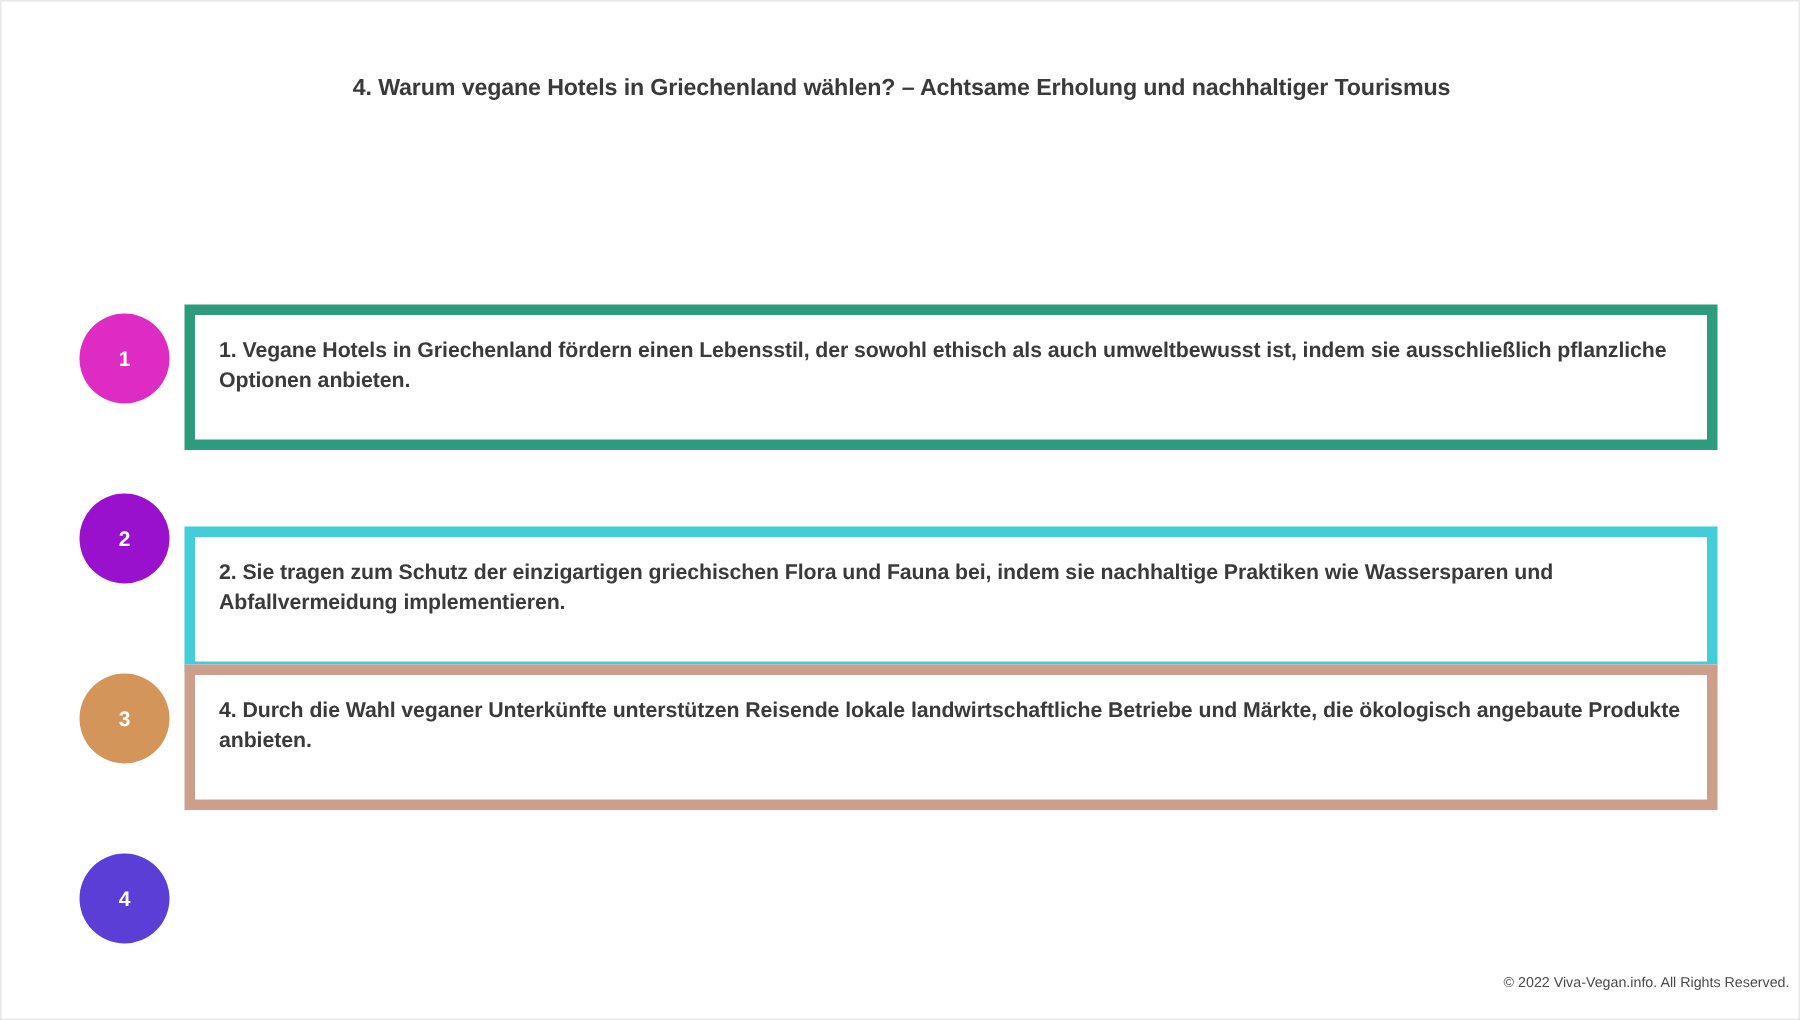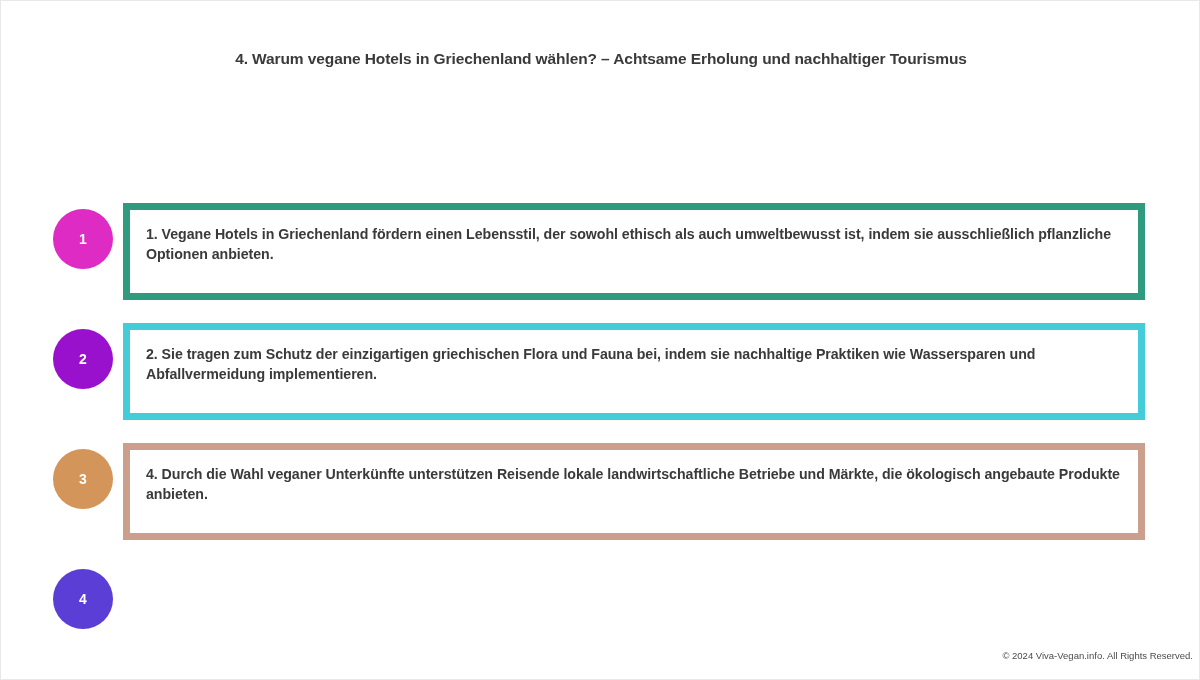--- a/index.html
+++ b/index.html
@@ -109,21 +109,21 @@
       </div>
       <div class="box" style="border-color: rgb(46, 155, 126);">
         <div class="box-text">1. Vegane Hotels in Griechenland fördern einen Lebensstil, der sowohl ethisch als auch umweltbewusst ist, indem sie ausschließlich pflanzliche Optionen anbieten.</div>
       </div>
     </div>
 
     <div class="row">
       <div class="badge" style="background: rgb(153, 17, 204);">
         <span>2</span>
       </div>
-      <div class="box" style="border-color: rgb(68, 204, 217);">
+      <div class="box" style="border-color: rgb(68, 204, 217); margin-top: 28px;">
         <div class="box-text">2. Sie tragen zum Schutz der einzigartigen griechischen Flora und Fauna bei, indem sie nachhaltige Praktiken wie Wassersparen und Abfallvermeidung implementieren.</div>
       </div>
     </div>
 
     <div class="row">
       <div class="badge" style="background: rgb(212, 149, 90);">
         <span>3</span>
       </div>
       <div class="box" style="border-color: rgb(204, 158, 140);">
         <div class="box-text">4. Durch die Wahl veganer Unterkünfte unterstützen Reisende lokale landwirtschaftliche Betriebe und Märkte, die ökologisch angebaute Produkte anbieten.</div>
@@ -131,15 +131,15 @@
     </div>
 
     <div class="row">
       <div class="badge" style="background: rgb(91, 62, 214);">
         <span>4</span>
       </div>
     </div>
 
   </div>
 
-  <div class="footer">© 2024 Viva-Vegan.info. All Rights Reserved.</div>
+  <div class="footer">© 2022 Viva-Vegan.info. All Rights Reserved.</div>
 
 </div>
 
 </body></html>

